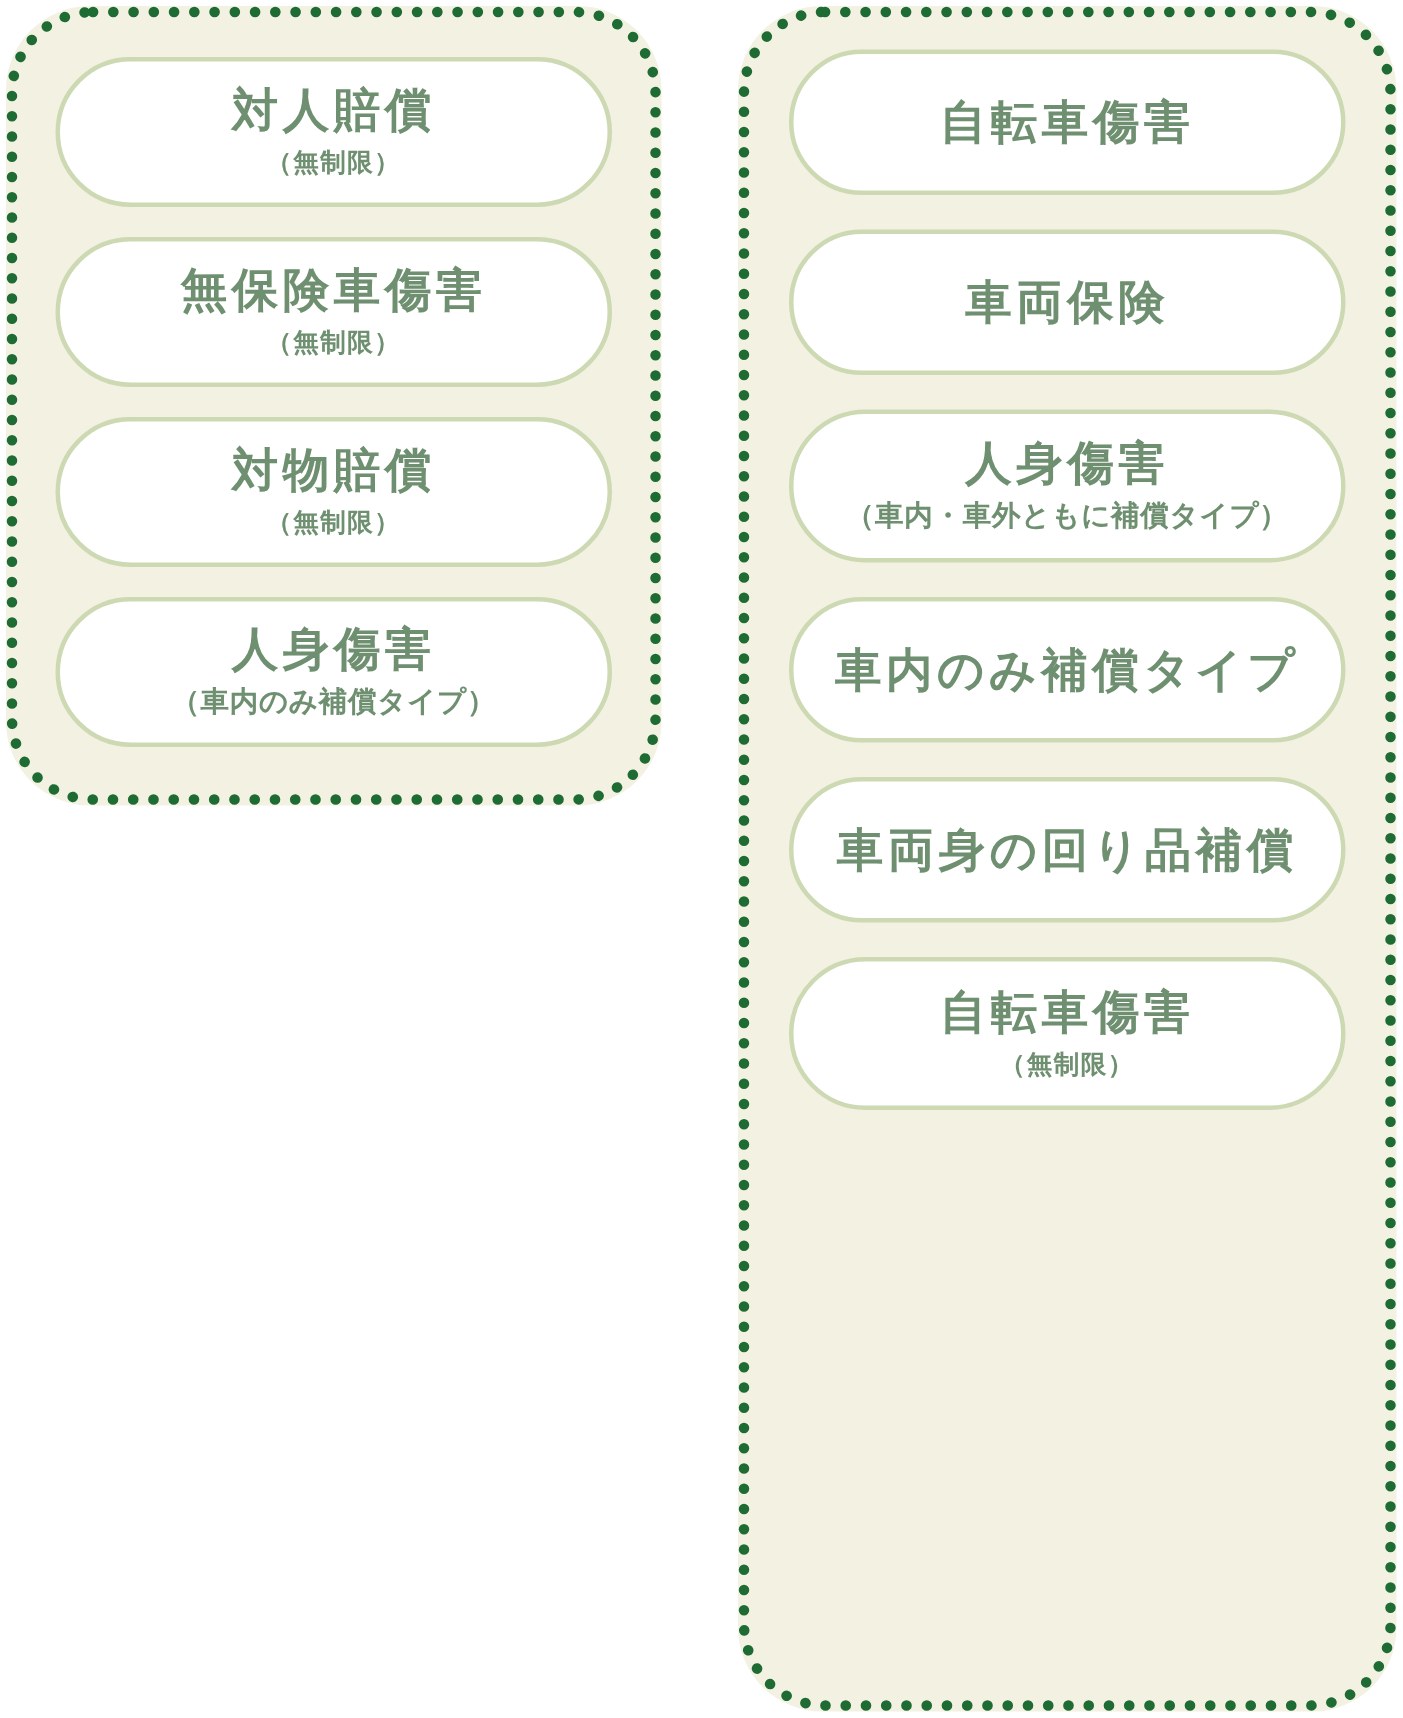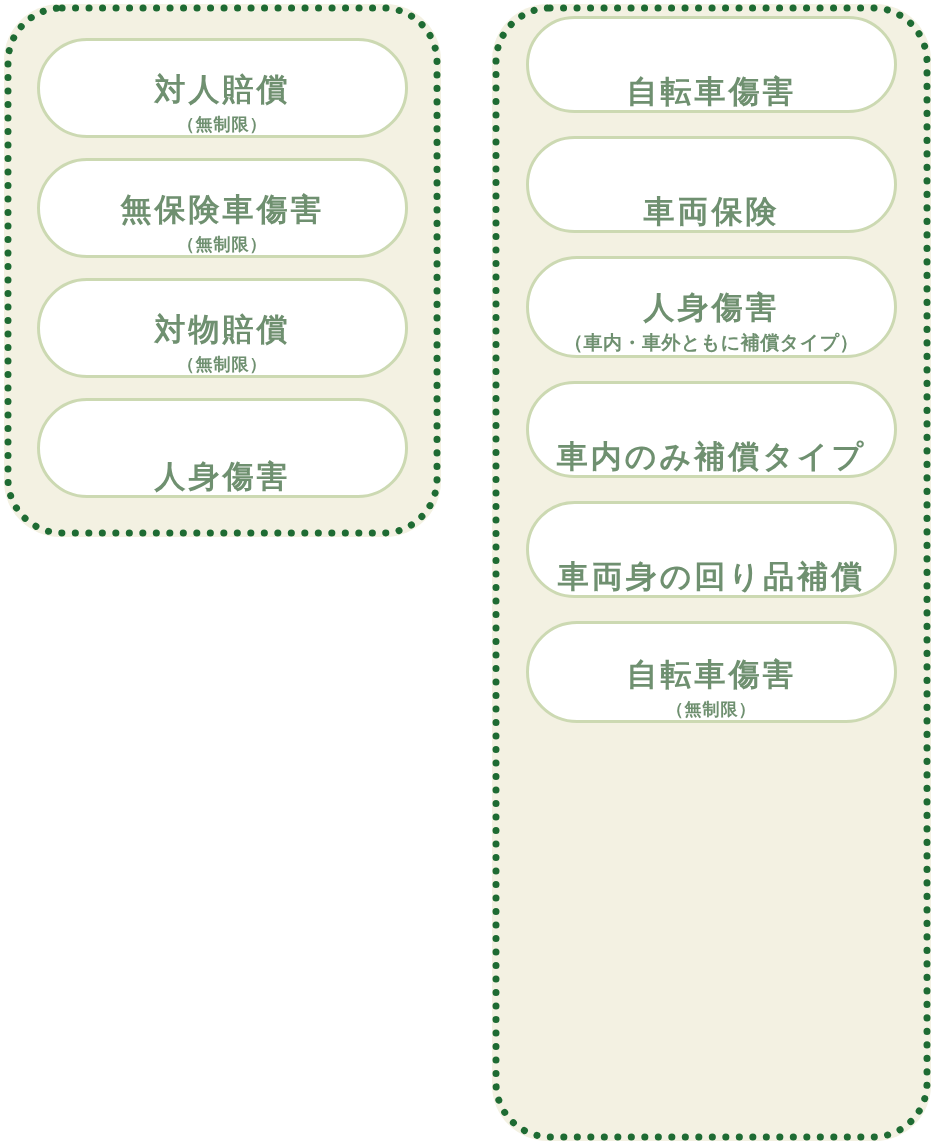--- a/index.html
+++ b/index.html
@@ -15,37 +15,37 @@
   body{
     width:935px;height:1145px;position:relative;
     font-family:"Liberation Sans","DejaVu Sans",sans-serif;
   }
   .panel{
     position:absolute;
     background:var(--panel-bg);
     border-radius:56px;
   }
   .panel-left{left:4px;top:4px;width:437px;height:533px;padding-top:34px;}
-  .panel-right{left:492px;top:4px;width:439px;height:1137px;padding-top:12px;}
+  .panel-right{left:492px;top:4px;width:439px;height:1137px;padding-top:29px;}
   .panel .dots{
     position:absolute;left:0;top:0;width:100%;height:100%;
     overflow:visible;pointer-events:none;
   }
   .panel .dots rect{
     fill:none;stroke:var(--dot);stroke-width:7;
     stroke-linecap:round;stroke-dasharray:0.1 13.4;
   }
   .pill{
     position:relative;
     width:371px;margin:0 auto 20px auto;
     background:var(--pill-bg);
     border:3px solid var(--pill-border);
     border-radius:60px;
     display:flex;flex-direction:column;
-    align-items:center;justify-content:flex-end;
+    align-items:center;justify-content:center;
     text-align:center;
   }
   .panel-left .pill{height:100px;}
   .panel-right .pill{height:97px;margin-bottom:23px;}
   .panel-right .pill.has-sub{height:102px;}
   .pill .label{
     color:var(--text);
     font-size:31px;font-weight:bold;
     letter-spacing:3px;line-height:1.15;
     white-space:nowrap;
@@ -72,20 +72,21 @@
   <div class="pill">
     <span class="label">無保険車傷害</span>
     <span class="sub sub-sm">（無制限）</span>
   </div>
   <div class="pill">
     <span class="label">対物賠償</span>
     <span class="sub sub-sm">（無制限）</span>
   </div>
   <div class="pill">
     <span class="label">人身傷害</span>
+    <span class="sub sub-wide">（車内のみ補償タイプ）</span>
   </div>
 </section>
 
 <section class="panel panel-right">
   <svg class="dots" viewBox="0 0 439 1137" aria-hidden="true">
     <rect x="4" y="4" width="431" height="1129" rx="54"></rect>
   </svg>
   <div class="pill">
     <span class="label">自転車傷害</span>
   </div>

